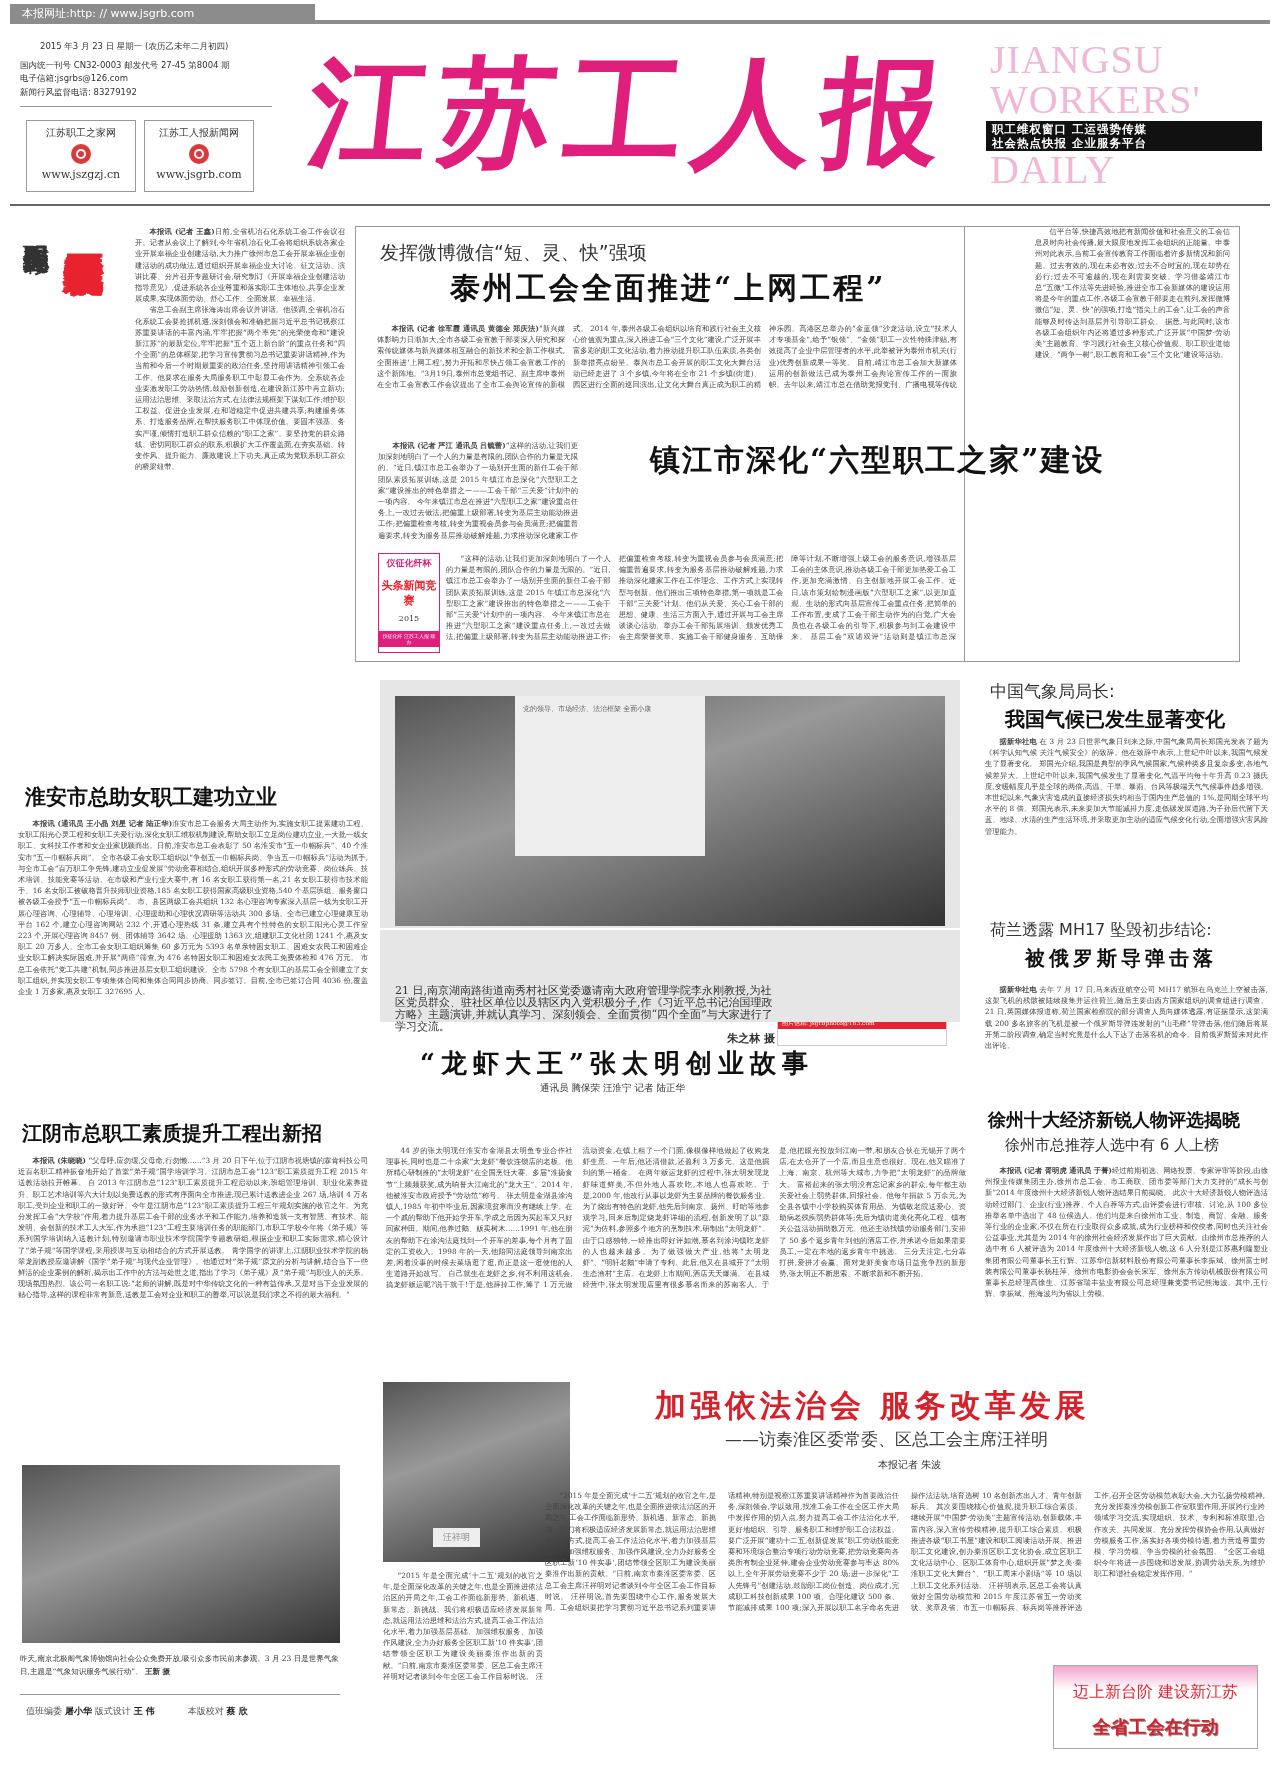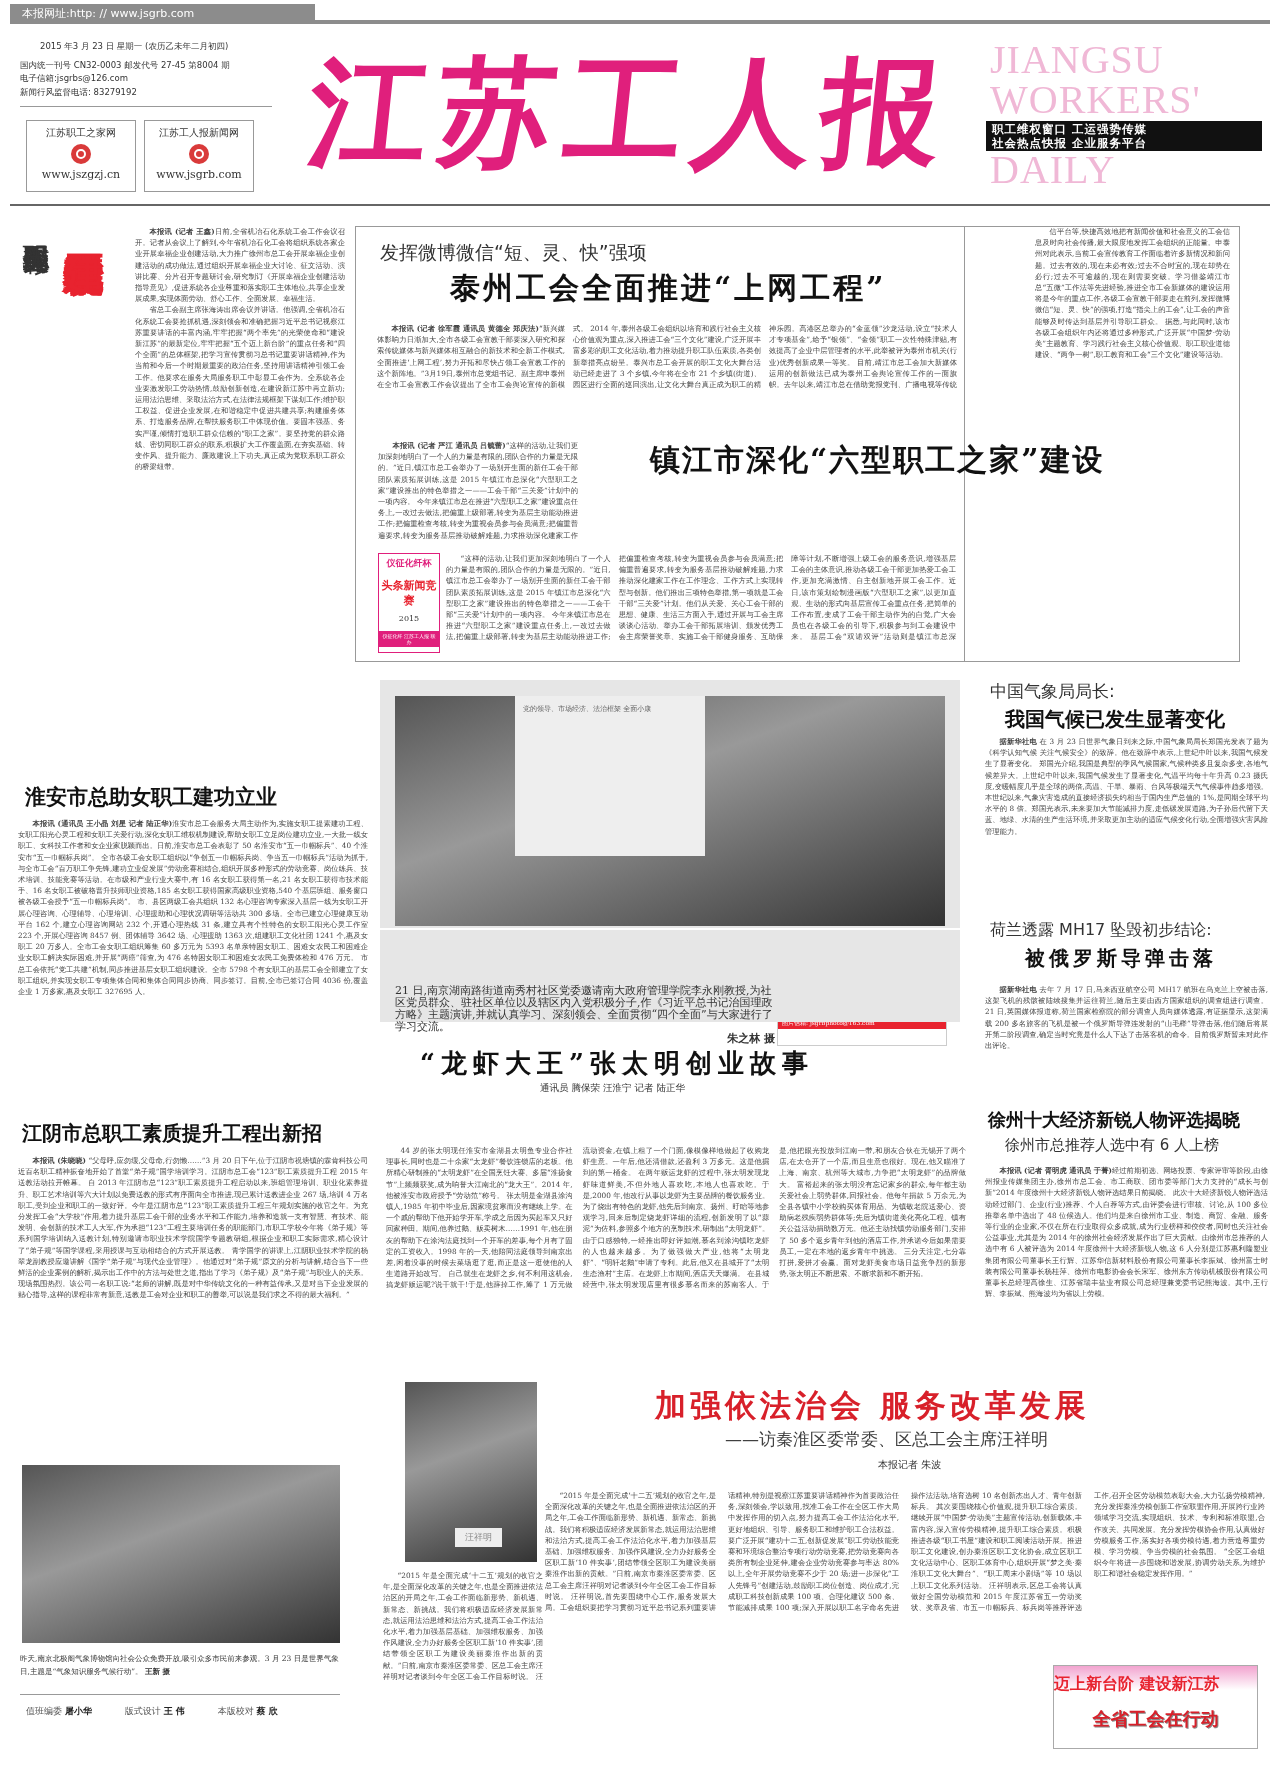--- a/index.html
+++ b/index.html
@@ -142,33 +142,33 @@
     <p><b>本报讯 (朱晓晓)</b> <span>“父母呼,应勿缓,父母命,行勿懒……”3 月 20 日下午,位于江阴市祝塘镇的霖肯科技公司近百名职工精神振奋地开始了首堂“弟子规”国学培训学习。江阴市总工会“123”职工素质提升工程 2015 年送教活动拉开帷幕。 自 2013 年江阴市总“123”职工素质提升工程启动以来,班组管理培训、职业化素养提升、职工艺术培训等六大计划以免费送教的形式有序面向全市推进,现已累计送教进企业 267 场,培训 4 万名职工,受到企业和职工的一致好评。今年是江阴市总“123”职工素质提升工程三年规划实施的收官之年。为充分发挥工会“大学校”作用,着力提升基层工会干部的业务水平和工作能力,培养和造就一支有智慧、有技术、能发明、会创新的技术工人大军,作为承担“123”工程主要培训任务的职能部门,市职工学校今年将《弟子规》等系列国学培训纳入送教计划,特别邀请市职业技术学院国学专题教研组,根据企业和职工实际需求,精心设计了“弟子规”等国学课程,采用授课与互动相结合的方式开展送教。 青学国学的讲课上,江阴职业技术学院的杨翠龙副教授应邀讲解《国学“弟子规”与现代企业管理》。他通过对“弟子规”原文的分析与讲解,结合当下一些鲜活的企业案例的解析,揭示出工作中的方法与处世之道,指出了学习《弟子规》及“弟子规”与职业人的关系。现场氛围热烈。该公司一名职工说:“老师的讲解,既是对中华传统文化的一种有益传承,又是对当下企业发展的贴心指导,这样的课程非常有新意,送教是工会对企业和职工的善举,可以说是我们求之不得的最大福利。”</span></p>
   </div>
 
 <div class="abs photo" style="left:22px;top:1465px;width:318px;height:178px"></div>
 <div class="abs" style="left:20px;top:1652px;width:320px;font-size:7.5px;line-height:13px;color:#333">
   <span>昨天,南京北极阁气象博物馆向社会公众免费开放,吸引众多市民前来参观。3 月 23 日是世界气象日,主题是“气象知识服务气候行动”。</span> <b>王新 摄</b>
 </div>
 <div class="abs hr" style="left:20px;top:1694px;width:320px"></div>
 <div class="abs" style="left:26px;top:1705px;font-size:9px;color:#555;width:320px">
   <span>值班编委</span> <b style="color:#222">屠小华</b>
-  <span style="margin-left:30px">版式设计</span> <b style="color:#222">王 伟</b>
+  <span style="">版式设计</span> <b style="color:#222">王 伟</b>
   <span style="margin-left:30px">本版校对</span> <b style="color:#222">蔡 欣</b>
 </div>
 
 <div class="abs" style="left:655px;top:1385px;font-size:31px;font-weight:bold;color:#d8202a;letter-spacing:4px">加强依法治会  服务改革发展</div>
 <div class="abs" style="left:725px;top:1428px;font-size:17px;font-family:'DejaVu Sans',sans-serif;color:#404040">——访秦淮区委常委、区总工会主席汪祥明</div>
 <div class="abs" style="left:878px;top:1458px;font-size:10px;color:#333">本报记者 朱波</div>
-<div class="abs photo" style="left:405px;top:1382px;width:132px;height:180px">
+<div class="abs photo" style="left:383px;top:1382px;width:187px;height:180px">
   <div style="position:absolute;left:50px;bottom:15px;background:#eee;font-size:9px;color:#888;padding:3px 10px">汪祥明</div>
 </div>
 <div class="abs body" style="left:383px;top:1570px;width:160px;height:110px;overflow:hidden">
     <p>“2015 年是全面完成‘十二五’规划的收官之年,是全面深化改革的关键之年,也是全面推进依法治区的开局之年,工会工作面临新形势、新机遇、新常态、新挑战。我们将积极适应经济发展新常态,就运用法治思维和法治方式,提高工会工作法治化水平,着力加强基层基础、加强维权服务、加强作风建设,全力办好服务全区职工新‘10 件实事’,团结带领全区职工为建设美丽秦淮作出新的贡献。”日前,南京市秦淮区委常委、区总工会主席汪祥明对记者谈到今年全区工会工作目标时说。 汪祥明说,首先要围绕中心工作,服务发展大局。工会组织要把学习贯彻习近平总书记系列重要讲话精神,特别是视察江苏重要讲话精神作为首要政治任务,深刻领会,学以致用,找准工会工作在全区工作大局中发挥作用的切入点,努力提高工会工作法治化水平,更好地组织、引导、服务职工和维护职工合法权益。要广泛开展“建功十二五,创新促发展”职工劳动技能竞赛和环境综合整治专项行动劳动竞赛,把劳动竞赛向各类所有制企业延伸,建会企业劳动竞赛参与率达 80% 以上,全年开展劳动竞赛不少于 20 场;进一步深化“工人先锋号”创建活动,鼓励职工岗位创造、岗位成才,完成职工科技创新成果 100 项、合理化建议 500 条、节能减排成果 100 项;深入开展以职工名字命名先进操作法活动,培育选树 10 名创新杰出人才、青年创新标兵。 其次要围绕核心价值观,提升职工综合素质。继续开展“中国梦·劳动美”主题宣传活动,创新载体,丰富内容,深入宣传劳模精神,提升职工综合素质。积极推进各级“职工书屋”建设和职工阅读活动开展。推进职工文化建设,创办秦淮区职工文化协会,成立区职工文化活动中心、区职工体育中心,组织开展“梦之美·秦淮职工文化大舞台”、“职工周末小剧场”等 10 场以上职工文化系列活动。 汪祥明表示,区总工会将认真做好全国劳动模范和 2015 年度江苏省五一劳动奖状、奖章及省、市五一巾帼标兵、标兵岗等推荐评选工作,召开全区劳动模范表彰大会,大力弘扬劳模精神,充分发挥秦淮劳模创新工作室联盟作用,开展跨行业跨领域学习交流,实现组织、技术、专利和标准联盟,合作攻关、共同发展。充分发挥劳模协会作用,认真做好劳模服务工作,落实好各项劳模待遇,着力营造尊重劳模、学习劳模、争当劳模的社会氛围。 “全区工会组织今年将进一步围绕和谐发展,协调劳动关系,为维护职工和谐社会稳定发挥作用。”</p>
   </div>
 <div class="abs body" style="left:545px;top:1490px;width:720px;height:190px;overflow:hidden;column-count:4;column-gap:12px">
     <p>“2015 年是全面完成‘十二五’规划的收官之年,是全面深化改革的关键之年,也是全面推进依法治区的开局之年,工会工作面临新形势、新机遇、新常态、新挑战。我们将积极适应经济发展新常态,就运用法治思维和法治方式,提高工会工作法治化水平,着力加强基层基础、加强维权服务、加强作风建设,全力办好服务全区职工新‘10 件实事’,团结带领全区职工为建设美丽秦淮作出新的贡献。”日前,南京市秦淮区委常委、区总工会主席汪祥明对记者谈到今年全区工会工作目标时说。 汪祥明说,首先要围绕中心工作,服务发展大局。工会组织要把学习贯彻习近平总书记系列重要讲话精神,特别是视察江苏重要讲话精神作为首要政治任务,深刻领会,学以致用,找准工会工作在全区工作大局中发挥作用的切入点,努力提高工会工作法治化水平,更好地组织、引导、服务职工和维护职工合法权益。要广泛开展“建功十二五,创新促发展”职工劳动技能竞赛和环境综合整治专项行动劳动竞赛,把劳动竞赛向各类所有制企业延伸,建会企业劳动竞赛参与率达 80% 以上,全年开展劳动竞赛不少于 20 场;进一步深化“工人先锋号”创建活动,鼓励职工岗位创造、岗位成才,完成职工科技创新成果 100 项、合理化建议 500 条、节能减排成果 100 项;深入开展以职工名字命名先进操作法活动,培育选树 10 名创新杰出人才、青年创新标兵。 其次要围绕核心价值观,提升职工综合素质。继续开展“中国梦·劳动美”主题宣传活动,创新载体,丰富内容,深入宣传劳模精神,提升职工综合素质。积极推进各级“职工书屋”建设和职工阅读活动开展。推进职工文化建设,创办秦淮区职工文化协会,成立区职工文化活动中心、区职工体育中心,组织开展“梦之美·秦淮职工文化大舞台”、“职工周末小剧场”等 10 场以上职工文化系列活动。 汪祥明表示,区总工会将认真做好全国劳动模范和 2015 年度江苏省五一劳动奖状、奖章及省、市五一巾帼标兵、标兵岗等推荐评选工作,召开全区劳动模范表彰大会,大力弘扬劳模精神,充分发挥秦淮劳模创新工作室联盟作用,开展跨行业跨领域学习交流,实现组织、技术、专利和标准联盟,合作攻关、共同发展。充分发挥劳模协会作用,认真做好劳模服务工作,落实好各项劳模待遇,着力营造尊重劳模、学习劳模、争当劳模的社会氛围。 “全区工会组织今年将进一步围绕和谐发展,协调劳动关系,为维护职工和谐社会稳定发挥作用。”</p>
   </div>
 
 <div class="abs" style="left:1053px;top:1665px;width:205px;height:84px;border:1px solid #aaa;background:linear-gradient(#f2a3cf 0,#fff 24px)">
-  <div style="color:#e8232f;font-weight:bold;font-size:16px;text-align:left;margin-top:8px;font-family:'DejaVu Sans',sans-serif">迈上新台阶  建设新江苏</div>
+  <div style="color:#e8232f;font-weight:normal;font-size:16px;text-align:center;margin-top:16px;font-family:'DejaVu Sans',sans-serif">迈上新台阶  建设新江苏</div>
   <div style="color:#d8202a;font-weight:bold;font-size:18px;text-align:center;margin-top:12px;text-shadow:1px 1px 0 #888">全省工会在行动</div>
 </div>
 
 </body></html>

